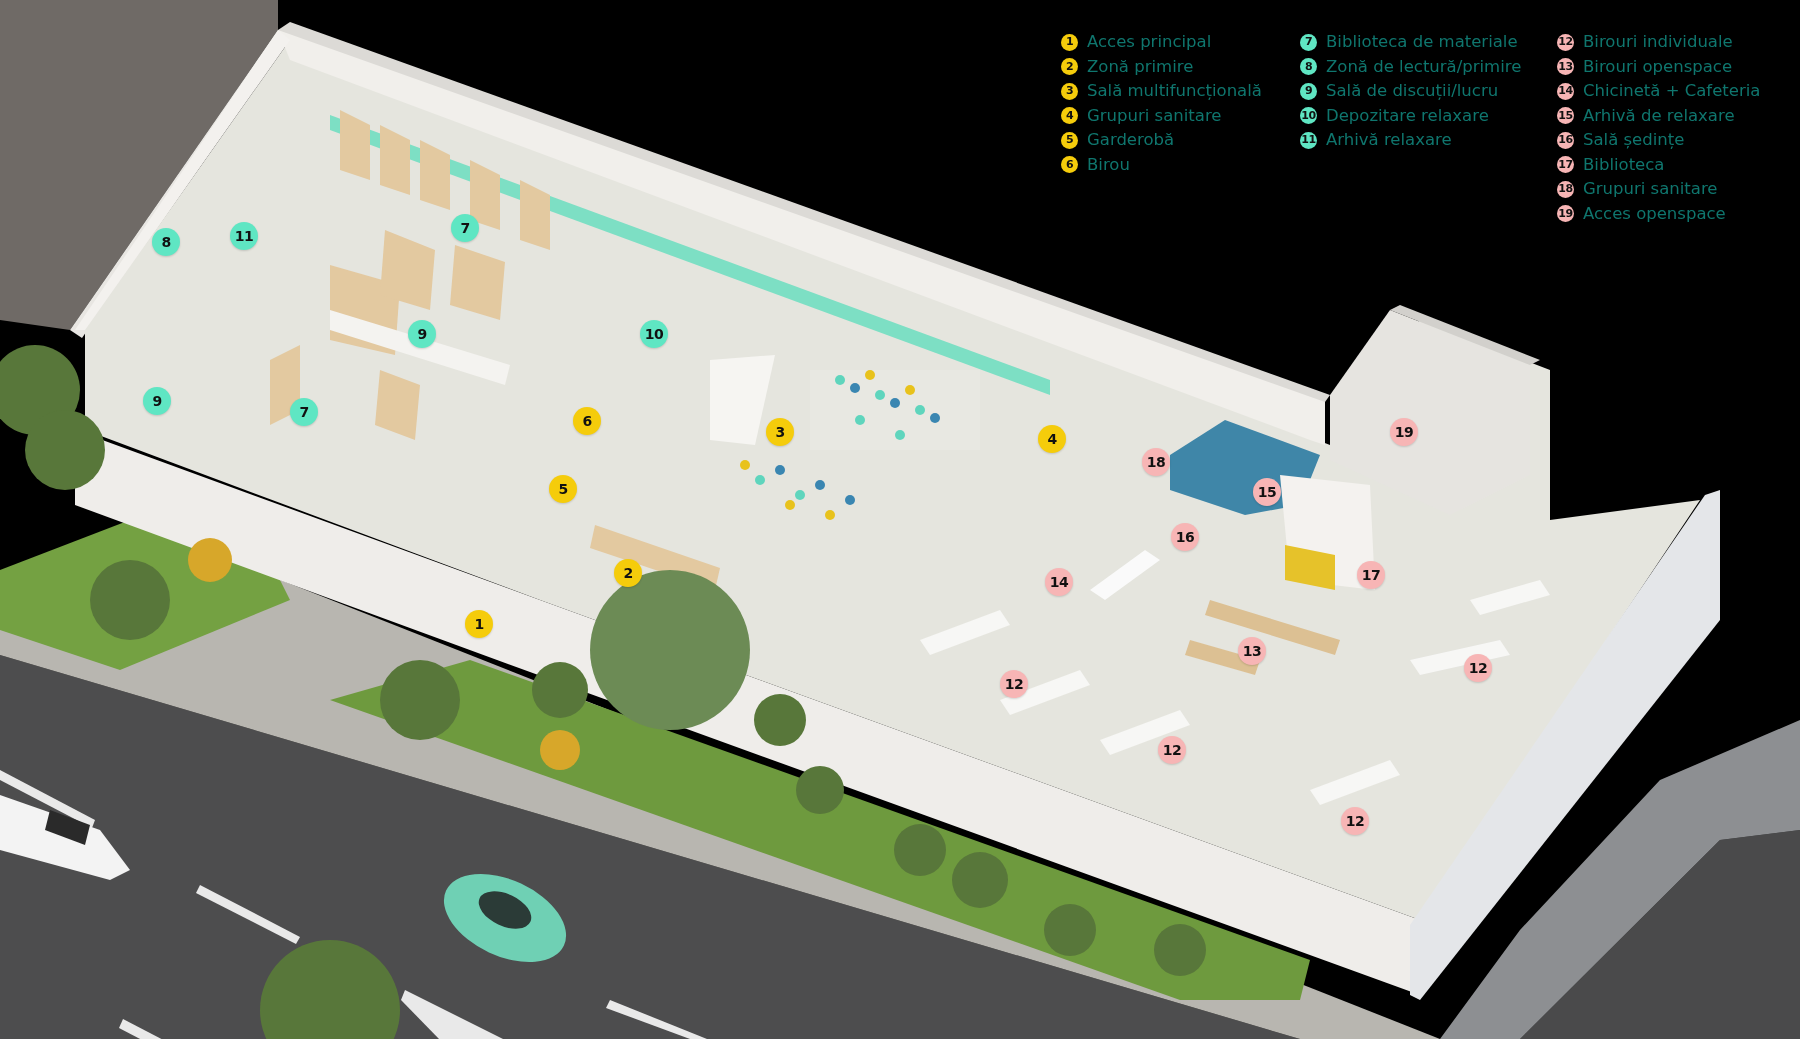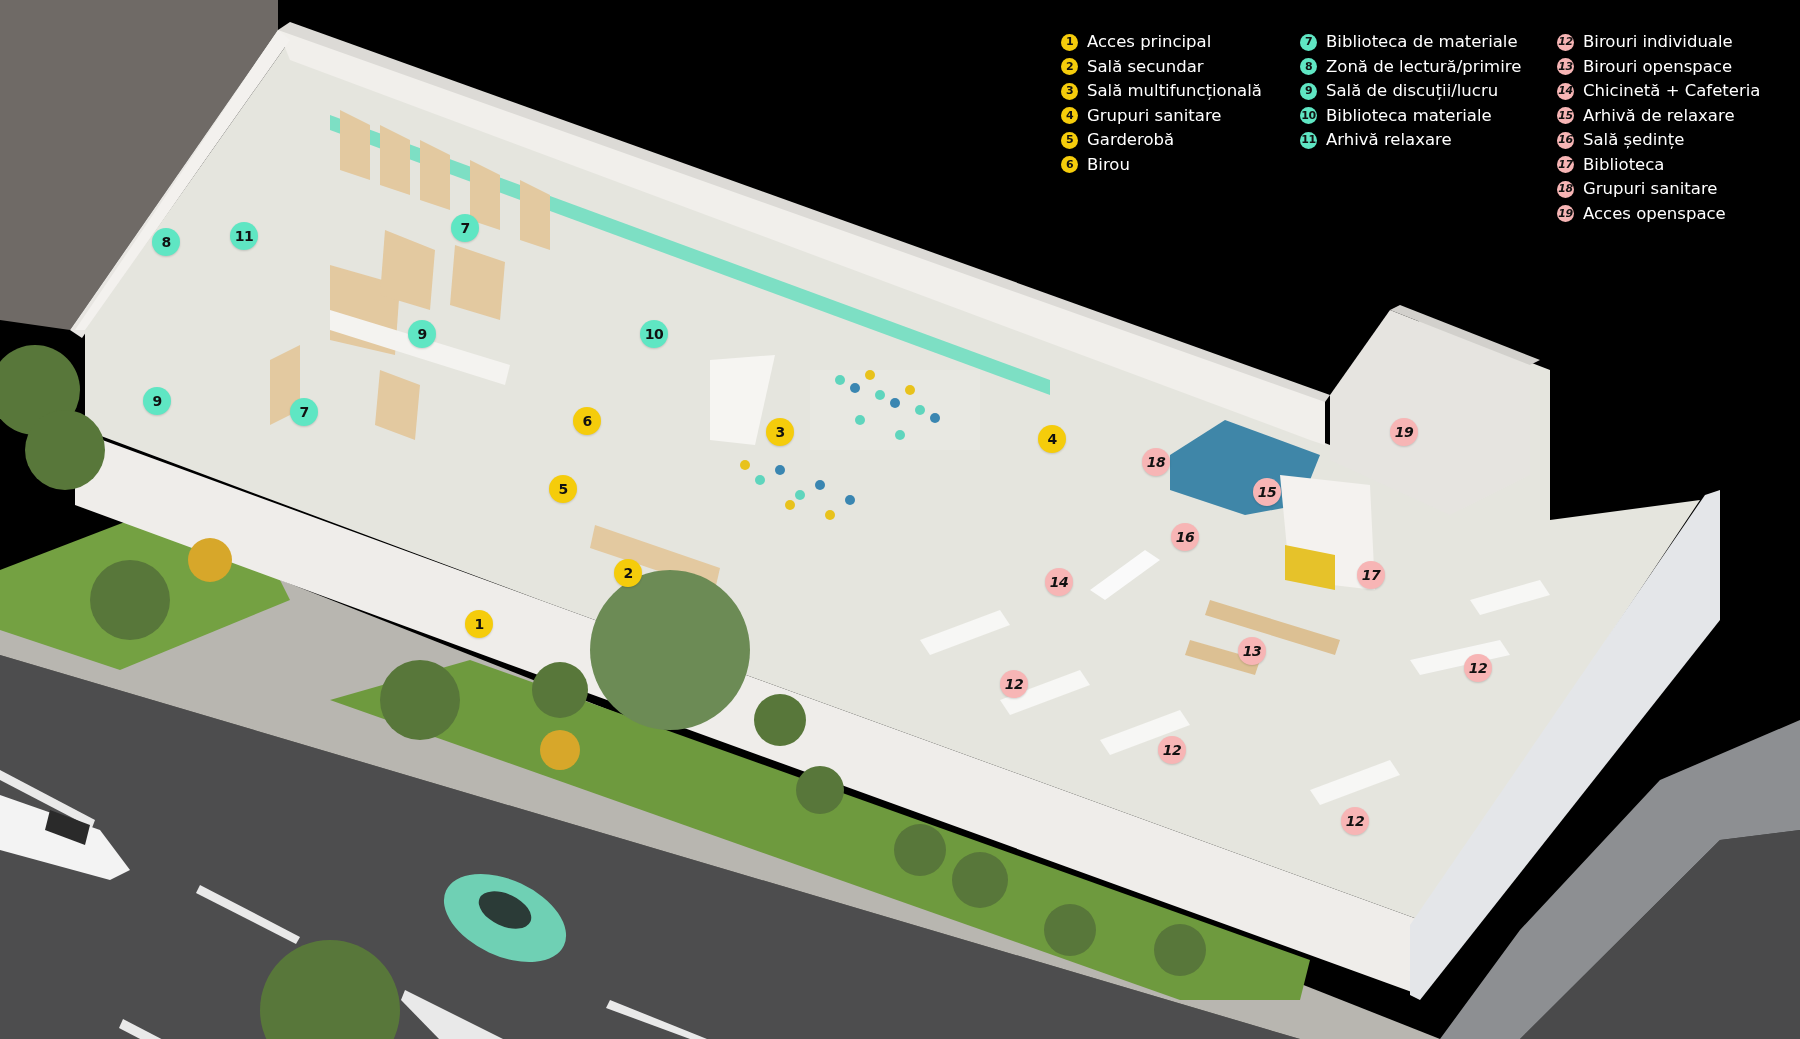--- a/index.html
+++ b/index.html
@@ -1,25 +1,25 @@
 <!DOCTYPE html>
 <html><head>
 <meta charset="utf-8">
 <style>
   html, body { margin: 0; padding: 0; background: #000; }
   body { width: 1800px; height: 1039px; overflow: hidden; position: relative; font-family: "DejaVu Sans", "Liberation Sans", sans-serif; }
   #scene { position: absolute; left: 0; top: 0; width: 1800px; height: 1039px; }
   .legend { position: absolute; top: 30px; color: #fff; font-size: 17px; line-height: 24.5px; }
   .legend-item { display: flex; align-items: center; height: 24.5px; white-space: nowrap; }
   .legend-num { width: 17px; height: 17px; border-radius: 50%; color: #111; font-size: 11px; font-weight: bold; display: inline-flex; align-items: center; justify-content: center; margin-right: 9px; flex: 0 0 auto; letter-spacing: -0.5px; }
-  .legend-label { color: #ffffff; font-family: "DejaVu Sans", sans-serif; font-size: 16.5px; }
+  .legend-label { color: #0f766e; font-family: "DejaVu Sans", sans-serif; font-size: 16.5px; }
   .marker { position: absolute; width: 28px; height: 28px; margin-left: -14px; margin-top: -14px; border-radius: 50%; display: flex; align-items: center; justify-content: center; color: #111; font-weight: bold; font-size: 14px; font-family: "DejaVu Sans", sans-serif; letter-spacing: -0.5px; box-shadow: 0 1px 2px rgba(0,0,0,0.15); cursor: pointer; }
   .yellow { background: #f5cc0b; }
   .mint { background: #5fe6c3; }
-  .pink { background: #f7b5b5; font-style: italic; }
+  .pink { background: #f7b5b5; }
 </style>
 </head>
 <body>
 
 <svg id="scene" viewBox="0 0 1800 1039" xmlns="http://www.w3.org/2000/svg">
 
   <rect x="0" y="0" width="1800" height="1039" fill="#000"></rect>
 
   <polygon points="0,0 278,0 278,30 70,330 0,320" fill="#6f6a66"></polygon>
   <polygon points="278,30 290,36 82,338 70,330" fill="#e8e6e2"></polygon>
@@ -152,21 +152,21 @@
   </g>
 </svg>
 
 <div class="legend" style="left:1061px;">
   <div class="legend-item">
       <span class="legend-num yellow">1</span>
       <span class="legend-label">Acces principal</span>
     </div>
   <div class="legend-item">
       <span class="legend-num yellow">2</span>
-      <span class="legend-label">Sală secundar</span>
+      <span class="legend-label">Zonă primire</span>
     </div>
   <div class="legend-item">
       <span class="legend-num yellow">3</span>
       <span class="legend-label">Sală multifuncțională</span>
     </div>
   <div class="legend-item">
       <span class="legend-num yellow">4</span>
       <span class="legend-label">Grupuri sanitare</span>
     </div>
   <div class="legend-item">
@@ -187,21 +187,21 @@
   <div class="legend-item">
       <span class="legend-num mint">8</span>
       <span class="legend-label">Zonă de lectură/primire</span>
     </div>
   <div class="legend-item">
       <span class="legend-num mint">9</span>
       <span class="legend-label">Sală de discuții/lucru</span>
     </div>
   <div class="legend-item">
       <span class="legend-num mint">10</span>
-      <span class="legend-label">Biblioteca materiale</span>
+      <span class="legend-label">Depozitare relaxare</span>
     </div>
   <div class="legend-item">
       <span class="legend-num mint">11</span>
       <span class="legend-label">Arhivă relaxare</span>
     </div>
 </div>
 
 <div class="legend" style="left:1557px;">
   <div class="legend-item">
       <span class="legend-num pink">12</span>

